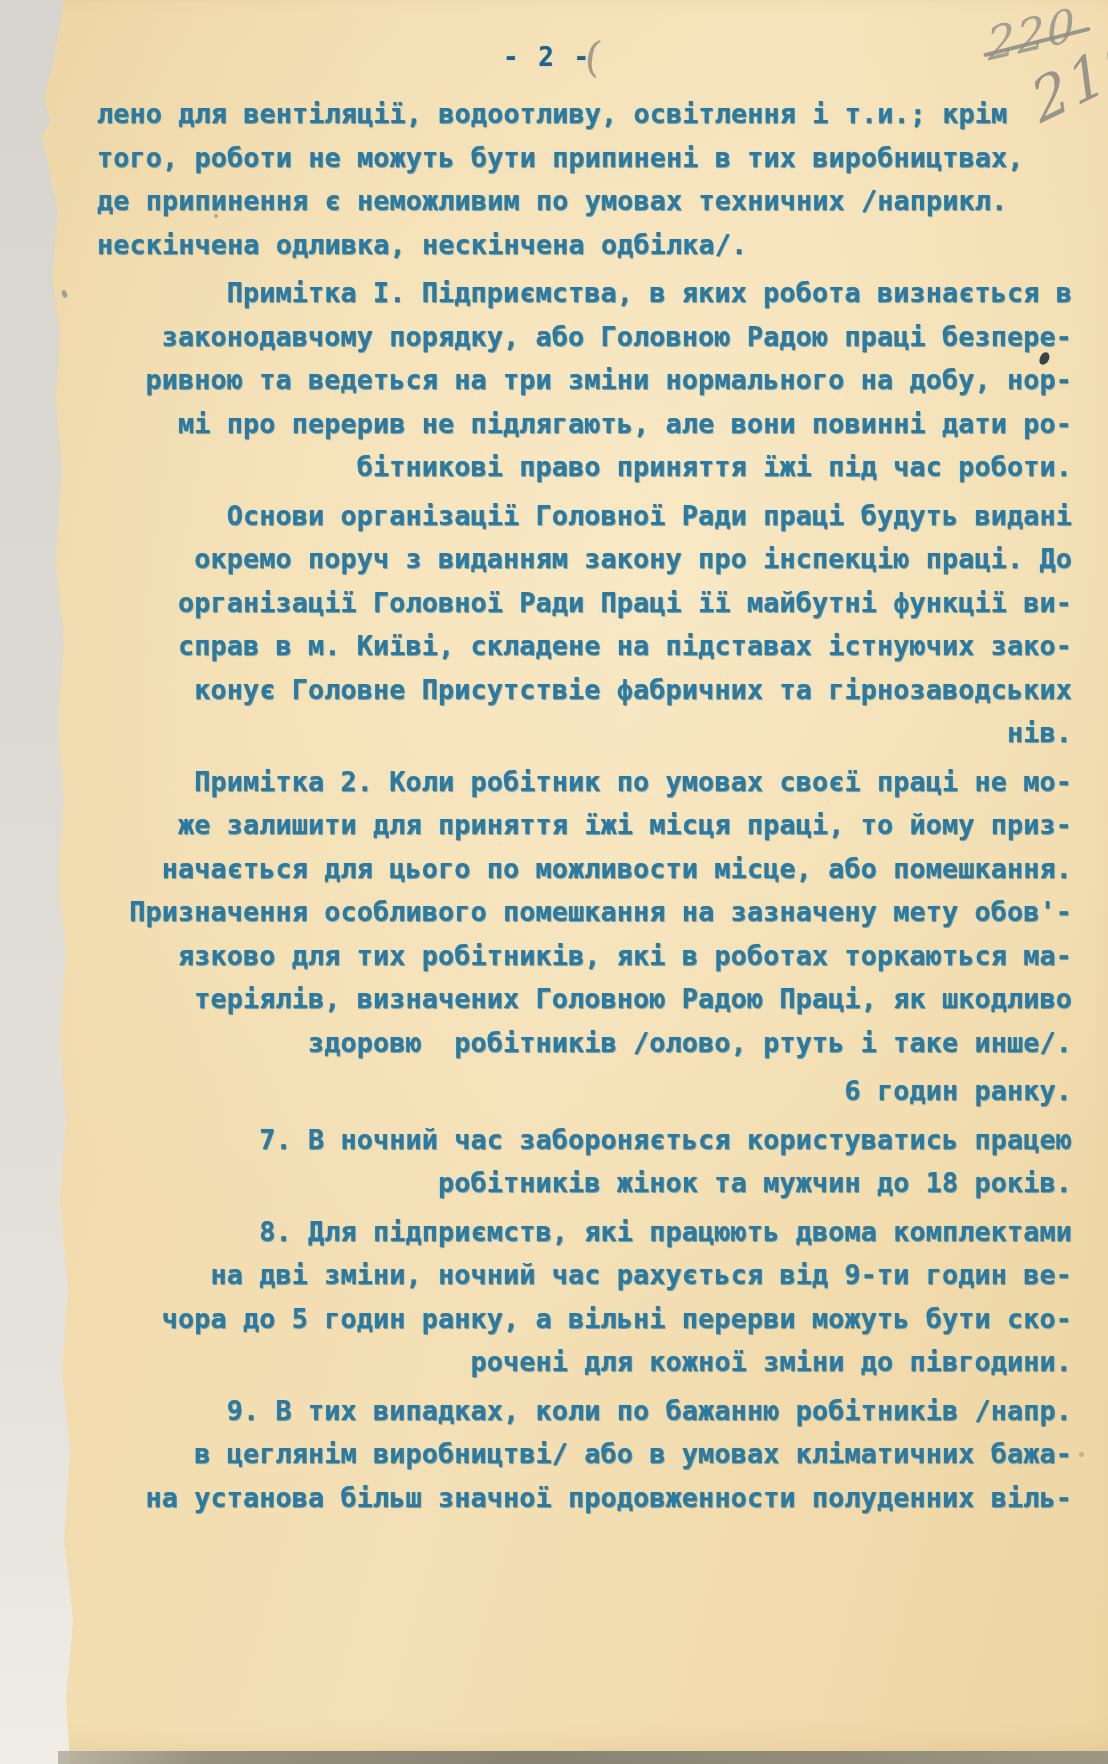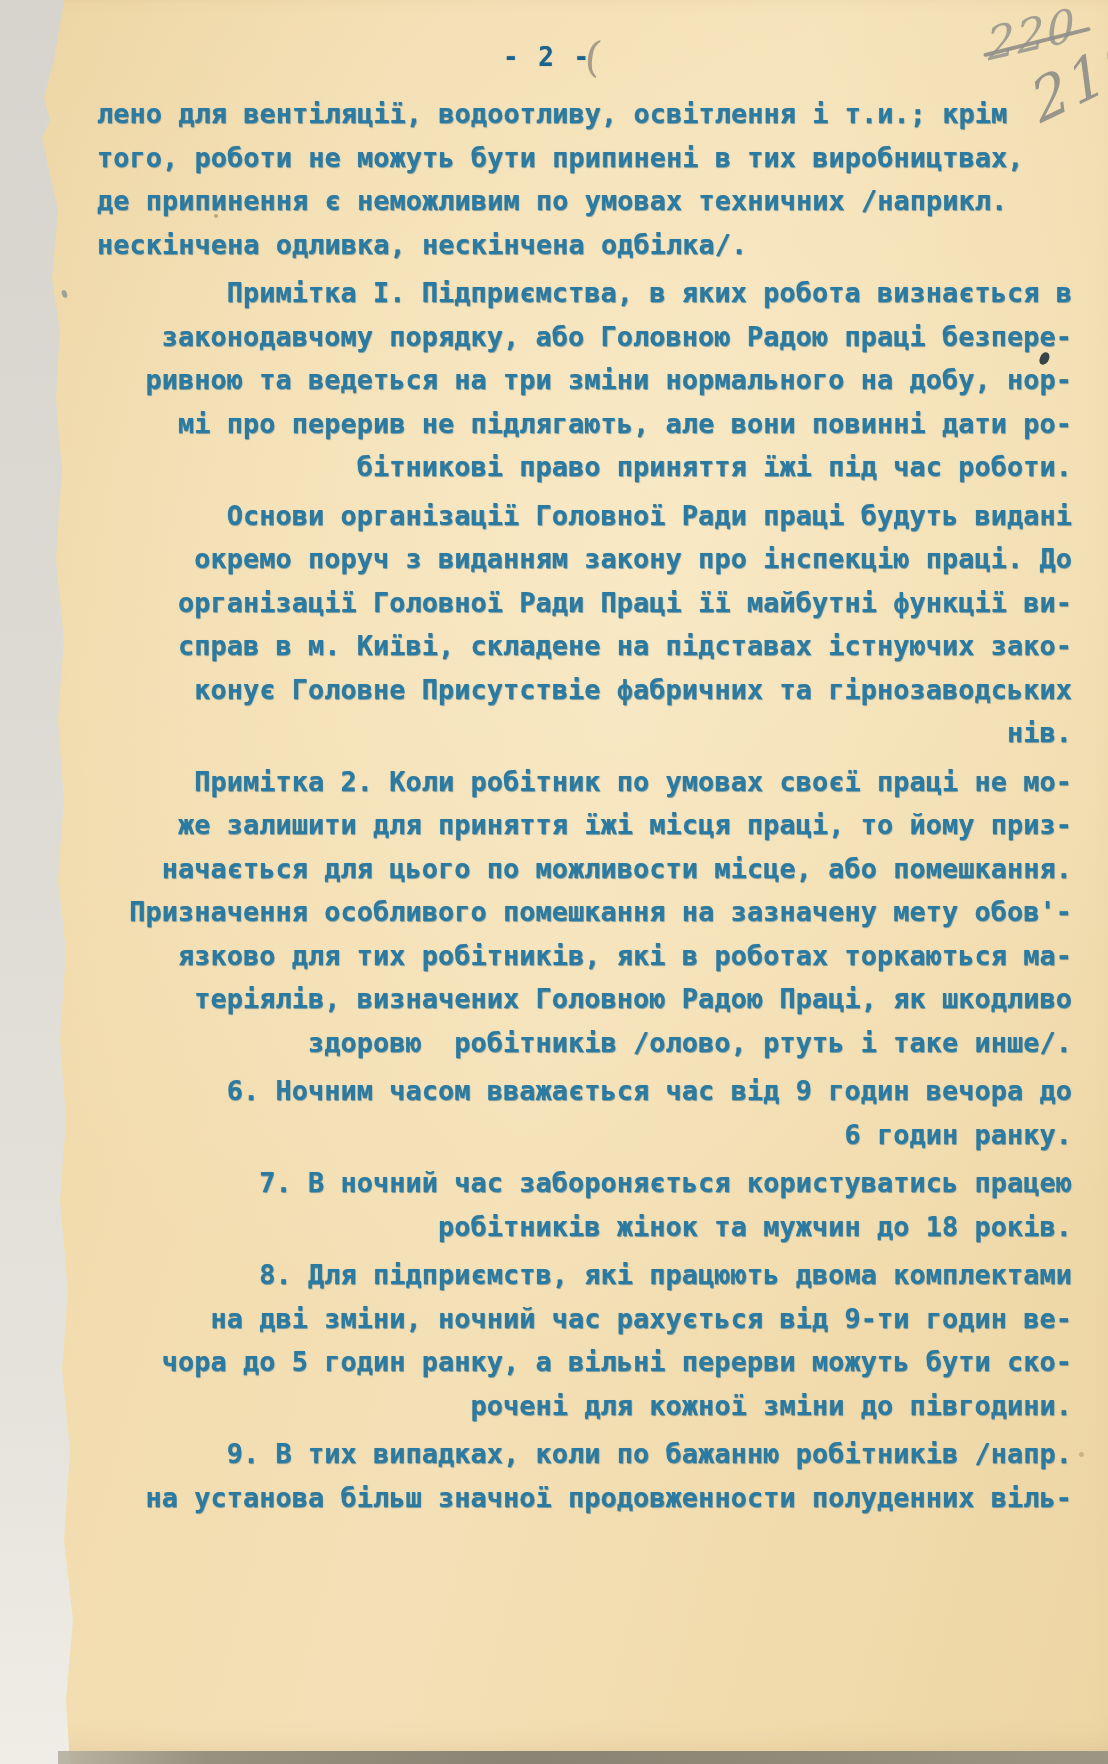--- a/index.html
+++ b/index.html
@@ -95,35 +95,35 @@
     <div class="para indent">
       <div class="line">Примітка 2. Коли робітник по умовах своєї праці не мо-</div>
       <div class="line">же залишити для приняття їжі місця праці, то йому приз-</div>
       <div class="line">начається для цього по можливости місце, або помешкання.</div>
       <div class="line">Призначення особливого помешкання на зазначену мету обов'-</div>
       <div class="line">язково для тих робітників, які в роботах торкаються ма-</div>
       <div class="line">теріялів, визначених Головною Радою Праці, як шкодливо</div>
       <div class="line">здоровю  робітників /олово, ртуть і таке инше/.</div>
     </div>
     <div class="para indent">
-      <div class="line">6. Ночним часом вважається час від 9 годин вечора до</div>
       <div class="line">6 годин ранку.</div>
     </div>
     <div class="para indent">
       <div class="line">7. В ночний час забороняється користуватись працею</div>
       <div class="line">робітників жінок та мужчин до 18 років.</div>
     </div>
     <div class="para indent">
       <div class="line">8. Для підприємств, які працюють двома комплектами</div>
       <div class="line">на дві зміни, ночний час рахується від 9-ти годин ве-</div>
       <div class="line">чора до 5 годин ранку, а вільні перерви можуть бути ско-</div>
       <div class="line">рочені для кожної зміни до півгодини.</div>
     </div>
     <div class="para indent">
       <div class="line">9. В тих випадках, коли по бажанню робітників /напр.</div>
+      <div class="line">в цеглянім виробництві/ або в умовах кліматичних бажа-</div>
       <div class="line">на установа більш значної продовженности полуденних віль-</div>
     </div>
   </div>
 
 <div class="ink-blob"></div>
 <div class="speck-1"></div>
 <div class="speck-2"></div>
 <div class="speck-3"></div>
 
 <div class="bottom-strip"></div>

